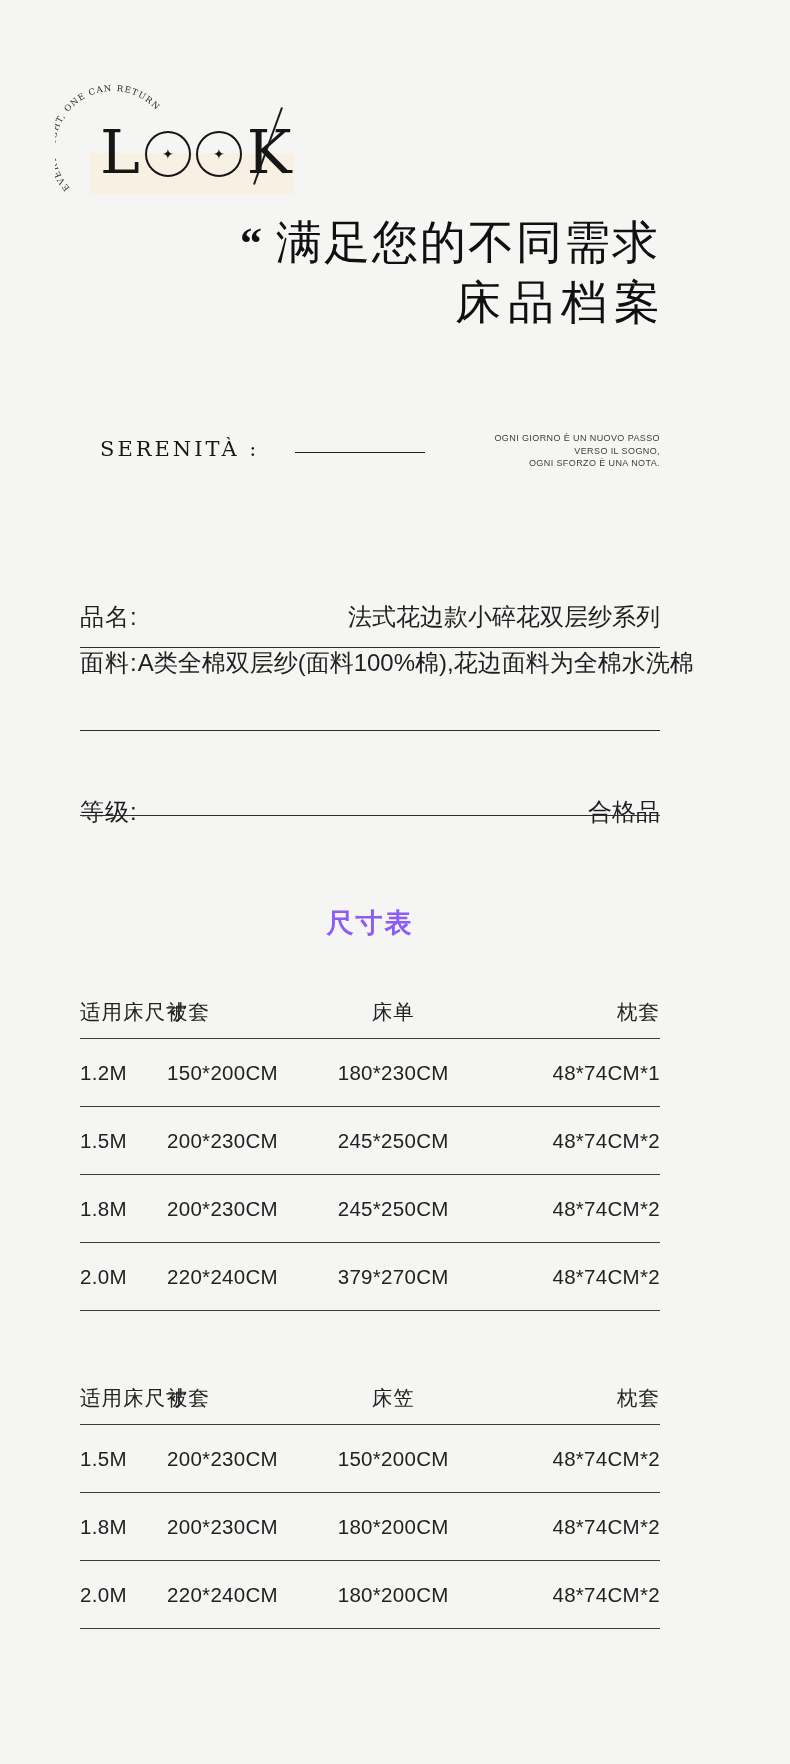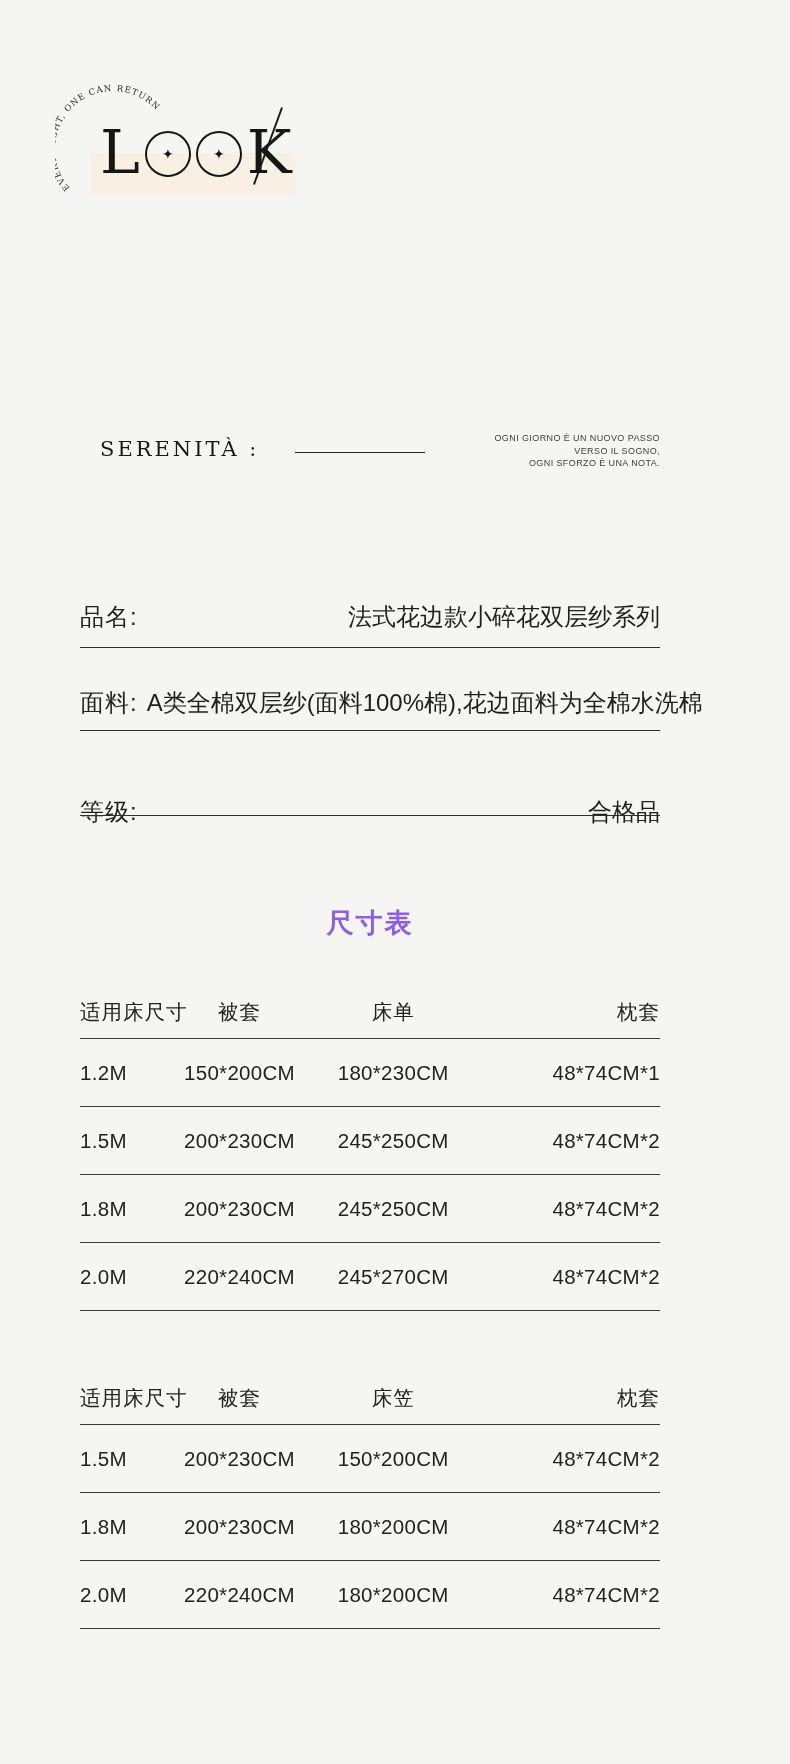--- a/index.html
+++ b/index.html
@@ -41,36 +41,36 @@
                  font-family:Liberation Sans, sans-serif;
                  font-size:9px;line-height:12.5px;letter-spacing:.4px;color:#3d3d3d;}
 
   
   .info{position:absolute;left:80px;top:0;width:580px;}
   .info-row{position:absolute;left:0;width:580px;display:flex;justify-content:space-between;
             font-size:24px;color:#1f1f1f;white-space:nowrap;}
   .info-row .lbl{letter-spacing:1px;}
   .info-line{position:absolute;left:0;width:580px;border-top:1px solid #2e2e2e;}
   #irow1{top:601px;} #iline1{top:647px;}
-  #irow2{top:687px;gap:9px;} #iline2{top:730px;}
+  #irow2{top:647px;} #iline2{top:730px;}
   #irow3{top:796px;text-align:center;} #iline3{top:815px;}
 
   
   .size-title{position:absolute;left:80px;top:905px;width:580px;text-align:center;
               font-size:27px;font-weight:700;letter-spacing:2px;color:#8b5cf6;}
 
   .stable{position:absolute;left:80px;width:580px;}
   #table1{top:985px;} #table2{top:1371px;}
   .trow{display:grid;grid-template-columns:15% 25% 28% 32%;align-items:center;
         border-bottom:1px solid #3a3a3a;font-size:20.5px;color:#222;}
   .trow.thead{height:53px;letter-spacing:1px;}
   .trow.tbody-row{height:67px;letter-spacing:.3px;}
   .tcell{white-space:nowrap;}
   .tcell.c0{text-align:left;}
-  .tcell.c1{text-align:center;}
+  .tcell.c1{}
   .tcell.c2{text-align:center;}
   .tcell.c3{text-align:right;}
 </style>
 </head>
 <body>
 
 <div id="page">
 
   <div class="logo">
     <div class="logo-highlight"></div>
@@ -86,20 +86,26 @@
           <span>✦</span>
         </span>
       <span class="look-o">
           <span>✦</span>
         </span>
       <span class="look-letter">K</span>
     </div>
     <div class="logo-slash"></div>
   </div>
 
+  <div class="headline">
+    <div class="hl1">
+      <span class="quote">“</span><span>满足您的不同需求</span>
+    </div>
+    <div class="hl2">床品档案</div>
+  </div>
 
   <div class="brand-label">SERENITÀ :</div>
   <div class="brand-line"></div>
   <div class="brand-tagline">
     <div>OGNI GIORNO È UN NUOVO PASSO</div>
     <div>VERSO IL SOGNO,</div>
     <div>OGNI SFORZO È UNA NOTA.</div>
   </div>
 
   <div class="info">
@@ -145,21 +151,21 @@
       </div>
       <div class="trow tbody-row">
         <div class="tcell c0">1.8M</div>
         <div class="tcell c1">200*230CM</div>
         <div class="tcell c2">245*250CM</div>
         <div class="tcell c3">48*74CM*2</div>
       </div>
       <div class="trow tbody-row">
         <div class="tcell c0">2.0M</div>
         <div class="tcell c1">220*240CM</div>
-        <div class="tcell c2">245*270CM</div>
+        <div class="tcell c2">379*270CM</div>
         <div class="tcell c3">48*74CM*2</div>
       </div>
     </div>
   <div class="stable" id="table2">
       <div class="trow thead">
         <div class="tcell c0">适用床尺寸</div>
         <div class="tcell c1">被套</div>
         <div class="tcell c2">床笠</div>
         <div class="tcell c3">枕套</div>
       </div>

